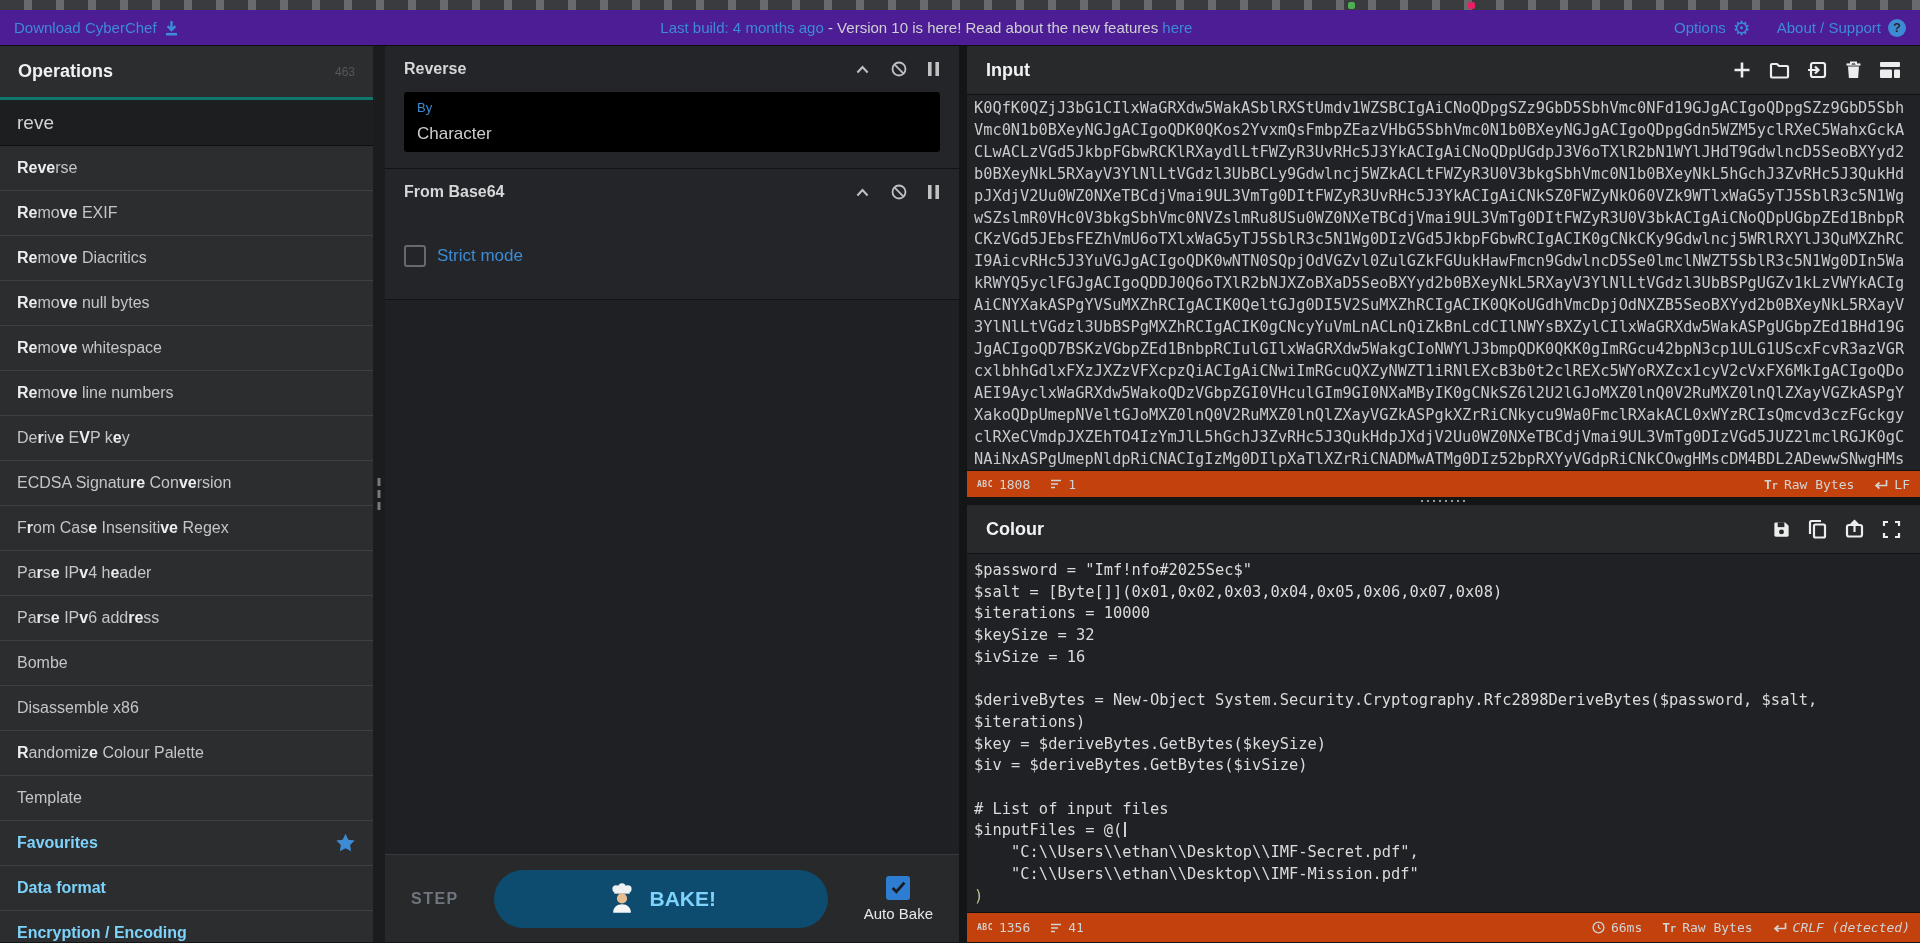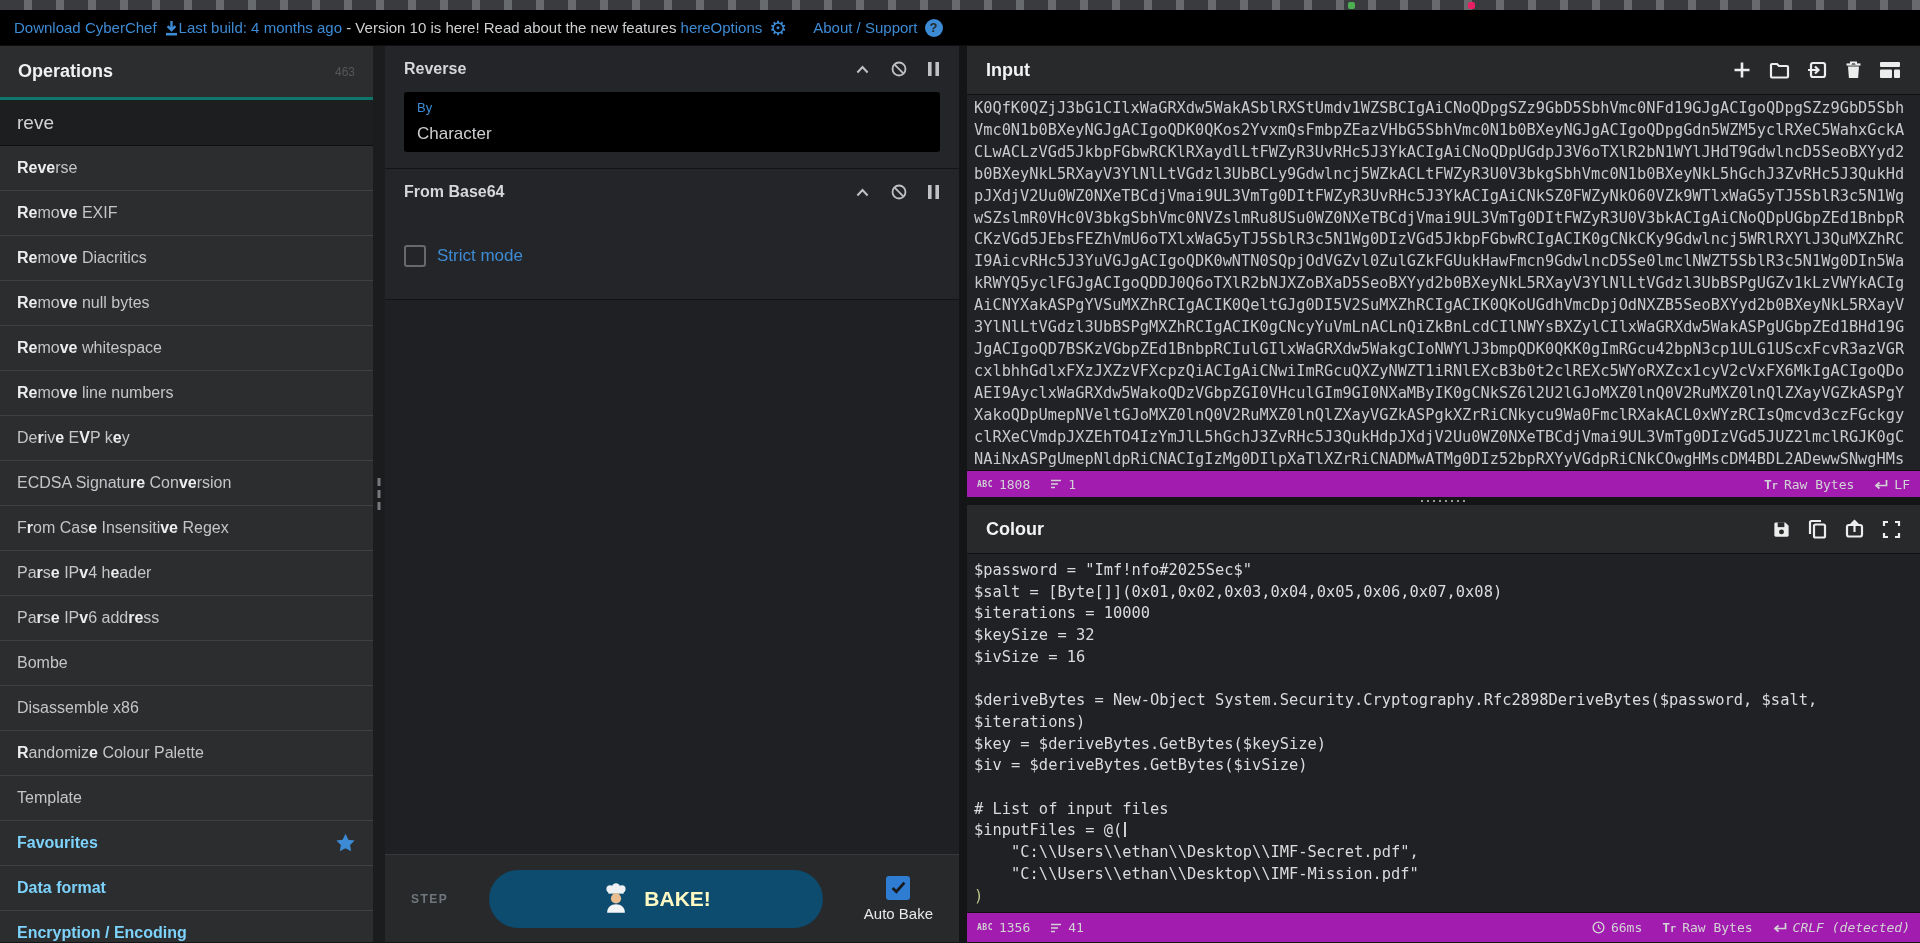--- a/index.html
+++ b/index.html
@@ -7,22 +7,22 @@
   .screen { position:relative; width:1920px; height:943px; overflow:hidden;
             background:#141517; font-family:"Liberation Sans",sans-serif; }
 
   
   .topstrip { height:10px; background:#3a3b3e; position:relative;
     background-image: repeating-linear-gradient(90deg, transparent 0 24px, rgba(200,205,210,.32) 24px 32px);
   }
   .topstrip .dot { position:absolute; top:2px; width:7px; height:7px; border-radius:2px; }
 
   
-  .appheader { height:36px; background:#000000; border-bottom:1px solid #0e0e10;
-    display:flex; align-items:center; justify-content:flex-start; padding:12px 14px; }
+  .appheader { height:36px; background:#4c1d95; border-bottom:1px solid #0e0e10;
+    display:flex; align-items:center; justify-content:space-between; padding:12px 14px; }
   .hlink { color:#3d8bd4; font-size:15px; display:flex; align-items:center; gap:7px; cursor:pointer; }
   .hcenter { color:#cfd0d2; font-size:15px; }
   .hcenter .lnk { color:#3d8bd4; }
   .hright { display:flex; align-items:center; gap:26px; }
   .gear { color:#3d8bd4; font-family:"DejaVu Sans",sans-serif; font-size:20px; line-height:1; }
   .helpcircle { width:18px; height:18px; border-radius:50%; background:#3d8bd4; color:#26272a;
     font-size:13px; font-weight:bold; display:flex; align-items:center; justify-content:center; }
 
   
   .main { display:flex; height:896px; }
@@ -73,36 +73,36 @@
   .cb { width:22px; height:22px; border-radius:3px; flex:none;
     display:flex; align-items:center; justify-content:center; }
   .cb.checked { background:#2e7dd2; }
   .cb.un { border:2px solid #67696c; }
   .cb-label { color:#3d8bd4; font-size:17px; }
   .strict-row { display:flex; align-items:center; gap:11px; padding:30px 19px 32px; }
   .rec-filler { flex:1; background:#1f2023; }
 
   .bake-bar { height:88px; flex:none; background:#28292b; border-top:1px solid #38393c;
     display:flex; align-items:center; justify-content:space-between; padding:0 26px; }
-  .step-btn { color:#70767d; font-size:12px; font-weight:bold; letter-spacing:1.5px; cursor:pointer; }
+  .step-btn { color:#70767d; font-size:16px; font-weight:bold; letter-spacing:1.5px; cursor:pointer; }
   .bake-btn { width:334px; height:58px; border-radius:29px; background:#0d4b6f; border:none; cursor:pointer;
     display:flex; align-items:center; justify-content:center; gap:13px;
-    color:#fef9c3; font-size:21px; font-weight:bold; font-family:"Liberation Sans",sans-serif; }
+    color:#7dd3fc; font-size:21px; font-weight:bold; font-family:"Liberation Sans",sans-serif; }
   .autobake { display:flex; flex-direction:column; align-items:center; gap:5px; cursor:pointer; }
   .autobake .cb { width:24px; height:24px; }
   .autobake-label { color:#e8e9ea; font-size:15px; }
 
   .gap-col { width:8px; background:#141517; }
 
   
   .io-col { flex:1; display:flex; flex-direction:column; overflow:hidden; }
   .input-area { height:375px; flex:none; background:#202225; overflow:hidden; padding:3px 7px; }
   .input-area pre { font-family:"DejaVu Sans Mono",monospace; font-size:15.3px; line-height:21.9px;
     color:#c7c9cb; white-space:pre; }
-  .io-footer { height:27px; flex:none; background:#a21caf; border-top:1px solid #0f0f10;
+  .io-footer { height:27px; flex:none; background:#c2410c; border-top:1px solid #0f0f10;
     display:flex; align-items:center; justify-content:space-between; padding:4px 10px;
     font-family:"DejaVu Sans Mono",monospace; font-size:13px; color:#d2d3d4; }
   .io-footer .grp { display:flex; align-items:center; gap:20px; }
   .io-footer .item { display:flex; align-items:center; gap:6px; }
   .abc-ic { font-size:8px; font-weight:bold; letter-spacing:.5px; color:#d2d3d4; }
   .tr-ic { font-size:13px; font-weight:bold; }
   .tr-ic small { font-size:10px; font-weight:bold; }
   .italic { font-style:italic; }
   .hsplit { height:8px; flex:none; background:#141517; position:relative; }
   .hdots { position:absolute; left:50%; top:3px; transform:translateX(-50%); width:46px; height:2px;

